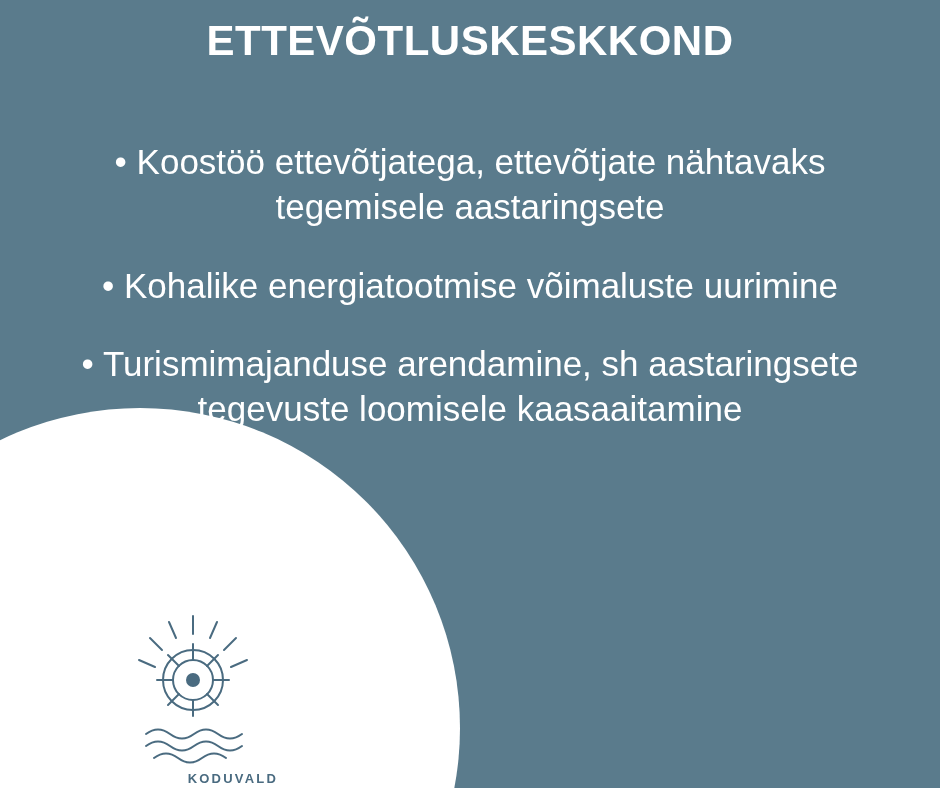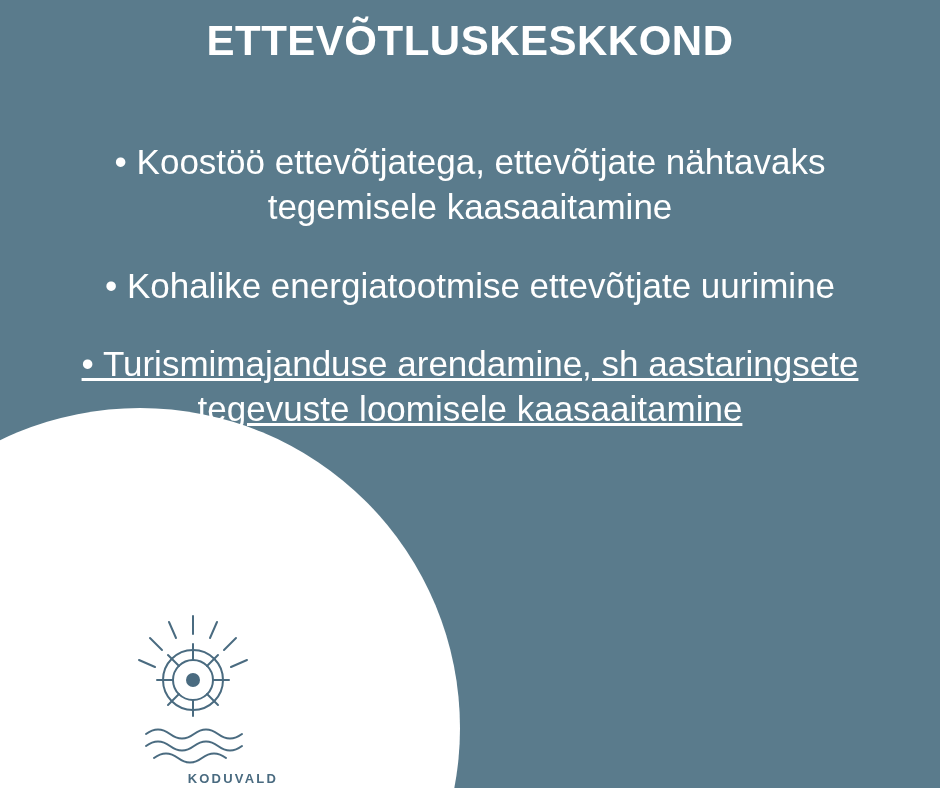--- a/index.html
+++ b/index.html
@@ -44,21 +44,20 @@
   .bullet-item {
     color: #ffffff;
     font-size: 35px;
     line-height: 1.28;
     text-align: center;
     margin: 0 0 34px 0;
     font-weight: 400;
   }
   .bullet-item:last-child {
     margin-bottom: 12px;
-    text-decoration: underline;
   }
   .logo-corner {
     position: absolute;
     left: -180px;
     bottom: -260px;
     width: 640px;
     height: 640px;
     background: #ffffff;
     border-radius: 50%;
   }
@@ -85,22 +84,22 @@
   }
 </style>
 </head>
 <body>
 
 <div class="slide">
 
   <div class="slide-title">ETTEVÕTLUSKESKKOND</div>
 
   <ul class="bullet-list">
-    <li class="bullet-item">• Koostöö ettevõtjatega, ettevõtjate nähtavaks tegemisele kaasaaitamine</li>
-    <li class="bullet-item">• Kohalike energiatootmise ettevõtjate uurimine</li>
+    <li class="bullet-item">• Koostöö ettevõtjatega, ettevõtjate nähtavaks tegemisele aastaringsete</li>
+    <li class="bullet-item">• Kohalike energiatootmise võimaluste uurimine</li>
     <li class="bullet-item">• Turismimajanduse arendamine, sh aastaringsete tegevuste loomisele kaasaaitamine</li>
   </ul>
 
   <div class="logo-corner"></div>
 
   <div class="logo-wrap">
     <svg class="logo-svg" width="170" height="180" viewBox="0 0 170 180">
       <g stroke="#4a6b80" stroke-width="2" fill="none" stroke-linecap="round">
 
         <line x1="85" y1="8" x2="85" y2="26"></line>

